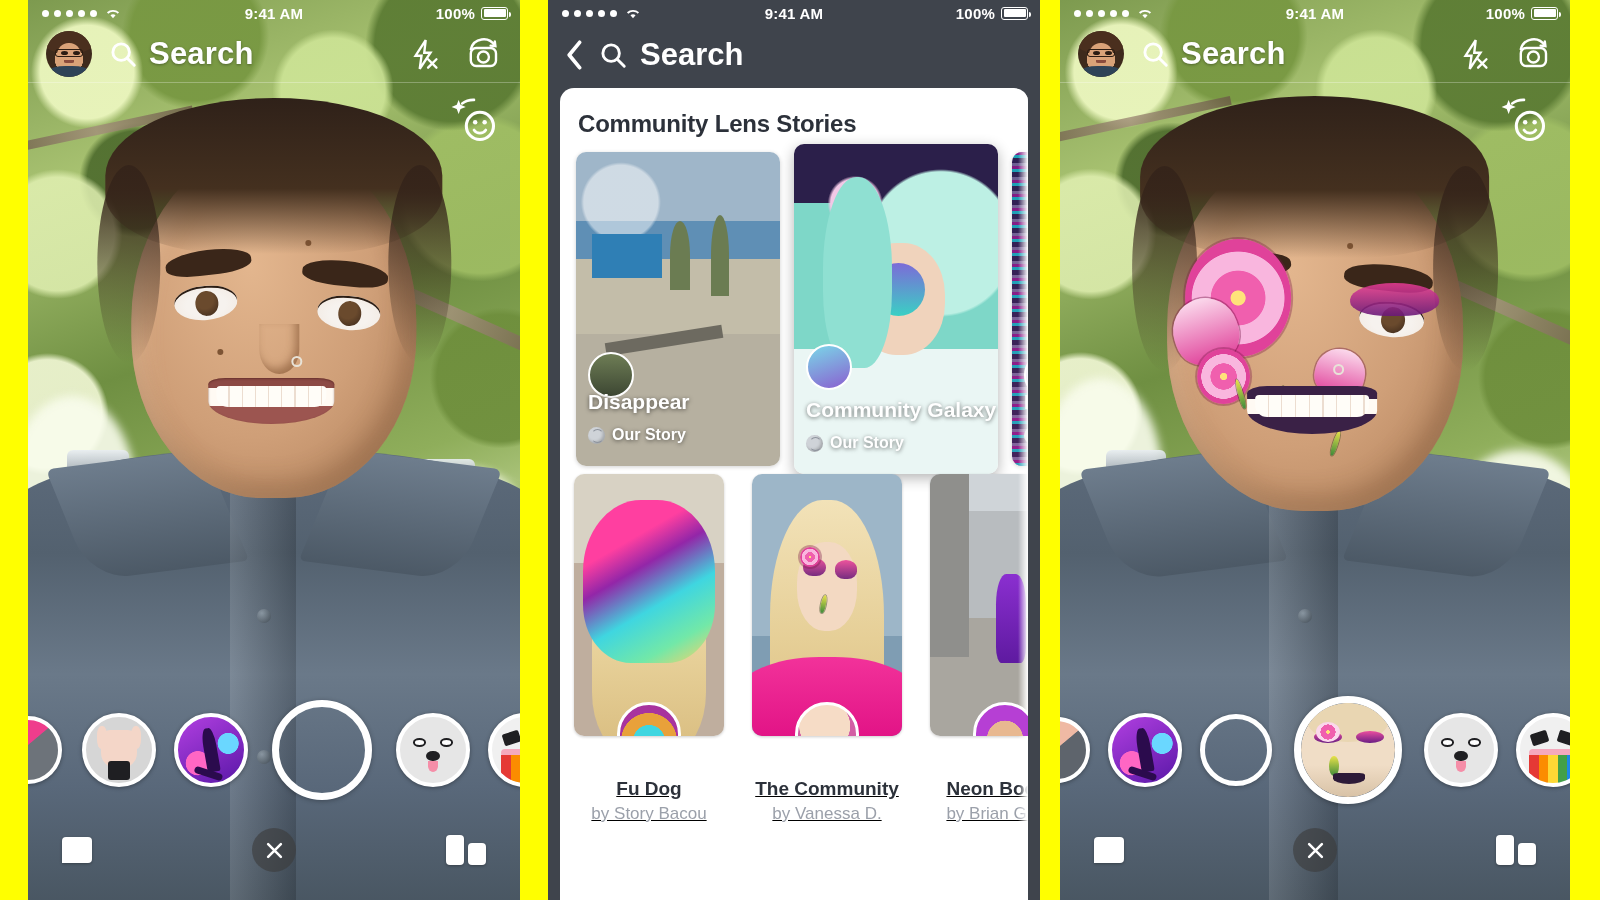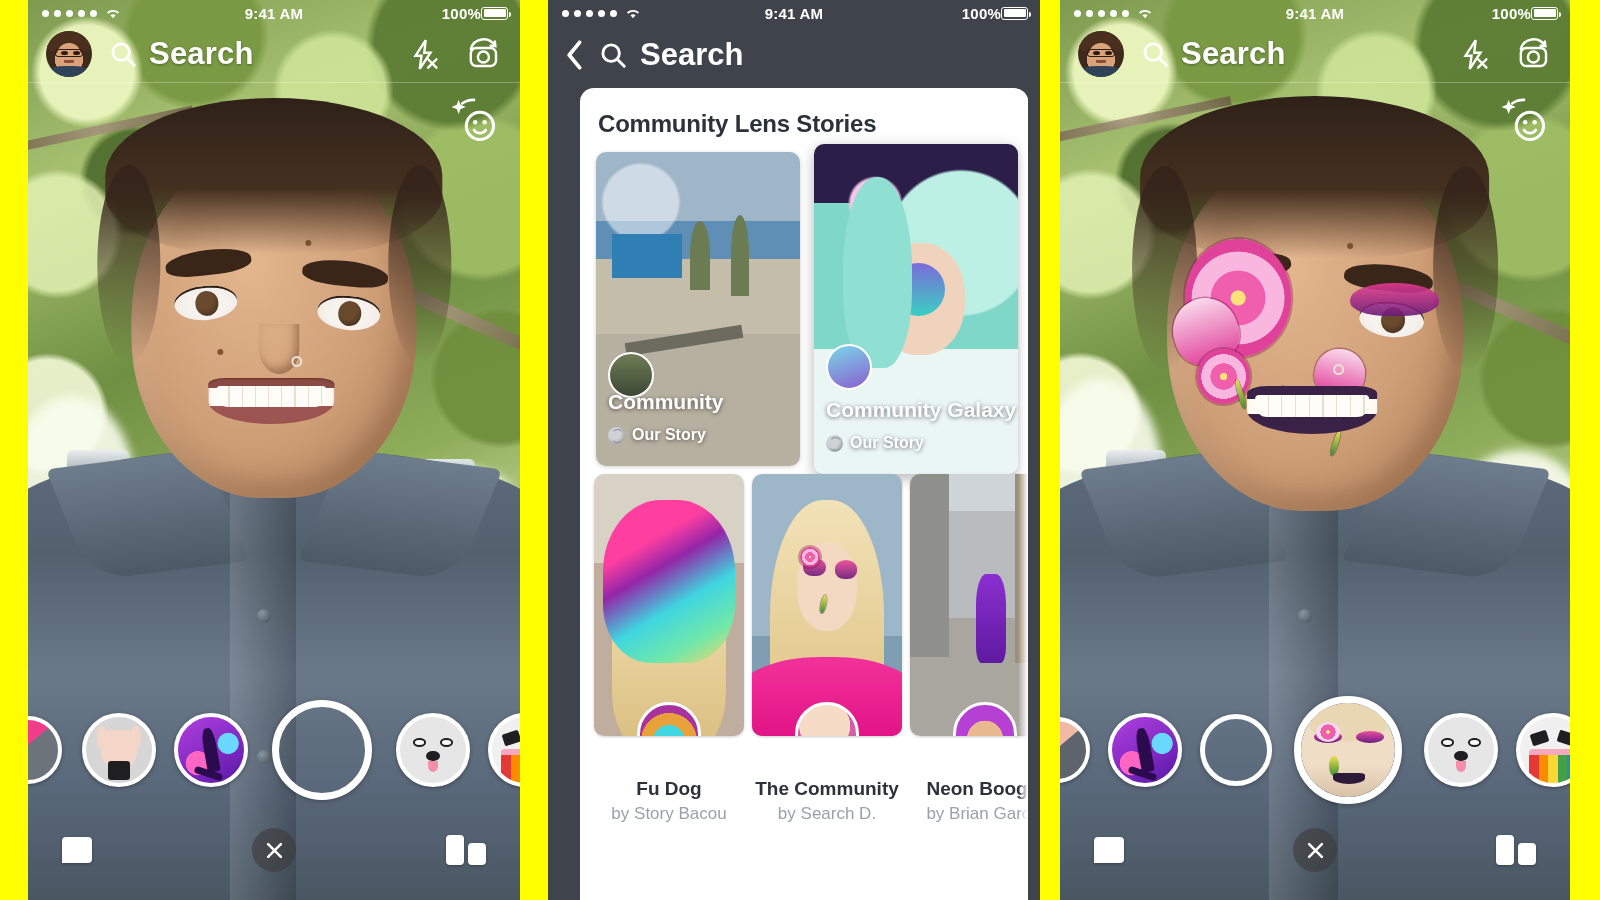--- a/index.html
+++ b/index.html
@@ -90,21 +90,21 @@
   .darklip { position:absolute; border-radius:16% 16% 52% 52%;
     background:linear-gradient(180deg,#3a2146 0 28%, #fffaf3 28% 58%, #3a2146 58% 100%); overflow:hidden; }
 
   
   .statusbar { position:absolute; left:0; right:0; top:0; height:26px; z-index:40;
     display:flex; align-items:center; color:#fff; font-size:15px; font-weight:600; letter-spacing:.2px; }
   .sb-left { display:flex; align-items:center; gap:5px; padding-left:14px; }
   .sb-dot { width:7px; height:7px; border-radius:50%; background:#fff; display:inline-block; }
   .sb-wifi { width:16px; height:12px; margin-left:3px; }
   .sb-time { position:absolute; left:0; right:0; text-align:center; font-size:15px; }
-  .sb-right { margin-left:auto; display:flex; align-items:center; padding-right:12px; }
+  .sb-right { margin-left:auto; display:flex; align-items:center; gap:6px; padding-right:12px; }
   .battery { width:27px; height:13px; border:1.6px solid #fff; border-radius:3px; position:relative; }
   .battery:after { content:""; position:absolute; right:-4px; top:4px; width:2.5px; height:5px; background:#fff; border-radius:0 2px 2px 0; }
   .battery i { position:absolute; inset:1.5px; background:#fff; border-radius:1px; display:block; }
 
   
   .topbar { position:absolute; left:0; right:0; top:26px; height:56px; z-index:35;
     display:flex; align-items:center; padding:0 18px; }
   .bitmoji { width:46px; height:46px; border-radius:50%; overflow:hidden; position:relative; flex:0 0 auto;
     background:radial-gradient(circle at 50% 62%,#d9a278 0 38%, #3e2a1c 39% 100%); }
   .bm-hair { position:absolute; left:-8%; top:-12%; width:116%; height:62%;
@@ -142,36 +142,36 @@
   .storiesbtn { margin-left:auto; display:flex; align-items:flex-end; gap:4px; }
   .storiesbtn span { display:block; background:#fff; border-radius:4px; box-shadow:0 1px 3px rgba(0,0,0,.3); }
   .sb-a { width:18px; height:30px; } .sb-b { width:18px; height:22px; }
 
   
   .search-screen { position:absolute; inset:0; background:#3f444c; }
   .srch-header { position:absolute; left:0; right:0; top:26px; height:58px;
     display:flex; align-items:center; padding-left:16px; gap:12px; }
   .srch-title { color:#fff; font-size:31px; font-weight:700; }
   .results-card { position:absolute; left:12px; right:12px; top:88px; bottom:0;
-    background:#fff; border-radius:14px 14px 0 0; overflow:hidden;margin-left:20px; }
+    background:#fff; border-radius:14px 14px 0 0; overflow:hidden; }
   .sec-title { font-size:24px; font-weight:700; color:#2c313a; padding:22px 18px 14px 18px; letter-spacing:-.2px; }
 
   .story-row { display:flex; gap:14px; padding:0 0 0 16px; }
   .story-card { position:relative; width:204px; height:314px; border-radius:10px; overflow:hidden;
     flex:0 0 auto; box-shadow:0 1px 4px rgba(0,0,0,.18); }
   .story-card.raised { height:330px; margin-top:-8px; box-shadow:0 4px 14px rgba(0,0,0,.3); }
   .story-thumb { position:absolute; inset:0; }
   .story-av { position:absolute; left:12px; top:200px; width:46px; height:46px; border-radius:50%;
     border:2.5px solid #fff; overflow:hidden; }
   .story-name { position:absolute; left:12px; bottom:52px; color:#fff; font-size:21px; font-weight:700;
     text-shadow:0 1px 4px rgba(0,0,0,.55); white-space:nowrap; }
   .story-sub { position:absolute; left:12px; bottom:22px; color:#fff; font-size:16px; font-weight:600;
     display:flex; align-items:center; gap:7px; text-shadow:0 1px 4px rgba(0,0,0,.55); white-space:nowrap; }
 
-  .lens-grid { display:flex; gap:8px; padding:0 0 0 14px; }
+  .lens-grid { display:flex; gap:28px; padding:0 0 0 14px;text-decoration:underline; }
   .lens-cell { width:150px; flex:0 0 auto; }
   .lens-thumb { position:relative; width:150px; height:262px; border-radius:10px; overflow:hidden;
     box-shadow:0 1px 3px rgba(0,0,0,.2); }
   .lens-icon { position:absolute; left:50%; bottom:-30px; transform:translateX(-50%);
     width:64px; height:64px; border-radius:50%; border:3.5px solid #fff; overflow:hidden; z-index:3; }
   .lens-name { text-align:center; font-size:19px; font-weight:700; color:#2c313a; margin-top:42px; }
   .lens-by { text-align:center; font-size:17px; color:#9ba0aa; margin-top:4px; }
 
   
   .sc-street { background:
@@ -402,21 +402,21 @@
 
         <div class="story-row">
           <div class="story-card">
             <div class="story-thumb sc-street">
               <span style="position:absolute;left:8%;top:26%;width:34%;height:14%;background:#2f7fb5;"></span>
               <span style="position:absolute;left:46%;top:22%;width:10%;height:22%;background:#6b7c52;border-radius:50% 50% 0 0;"></span>
               <span style="position:absolute;left:66%;top:20%;width:9%;height:26%;background:#6b7c52;border-radius:50% 50% 0 0;"></span>
               <span style="position:absolute;left:14%;top:58%;width:58%;height:4%;background:#6d6a60;transform:rotate(-9deg);"></span>
             </div>
             <div class="story-av" style="background:linear-gradient(180deg,#6e7d55,#3d4733);"></div>
-            <div class="story-name">Community</div>
+            <div class="story-name">Disappear</div>
             <div class="story-sub">
               <span class="globe"></span>
               <span>Our Story</span>
             </div>
           </div>
 
           <div class="story-card raised">
             <div class="story-thumb sc-galaxy">
               <span style="position:absolute;left:30%;top:30%;width:44%;height:34%;border-radius:46%;background:#f0d3bc;"></span>
               <span style="position:absolute;left:38%;top:36%;width:26%;height:16%;border-radius:50%;background:linear-gradient(180deg,#7c6bd8,#3ad0c4);"></span>
@@ -458,21 +458,21 @@
               <span class="blondehair" style="top:10%;"></span>
               <span style="position:absolute;left:30%;top:26%;width:40%;height:34%;border-radius:46%;background:#f3d9c2;"></span>
               <span class="eyeshadow" style="left:34%;top:32%;width:15%;height:7%;"></span>
               <span class="eyeshadow" style="right:30%;top:33%;width:15%;height:7%;"></span>
               <span class="flower" style="left:32%;top:28%;width:20px;height:20px;"></span>
               <span class="leafy" style="left:46%;top:46%;height:18px;transform:rotate(12deg);"></span>
               <span class="pinktop"></span>
               <span class="lens-icon" style="background:radial-gradient(circle at 46% 36%,#f6dcc6 0 52%, #d25fa4 53% 100%);"></span>
             </div>
             <div class="lens-name">The Community</div>
-            <div class="lens-by">by Search D.</div>
+            <div class="lens-by">by Vanessa D.</div>
           </div>
 
           <div class="lens-cell">
             <div class="lens-thumb sc-neon">
               <span style="position:absolute;left:0;top:0;width:26%;height:70%;background:#8f8f8c;"></span>
               <span style="position:absolute;right:0;top:0;width:30%;height:72%;background:#9c8f78;"></span>
               <span class="dancer"></span>
               <span class="lens-icon" style="background:radial-gradient(circle at 50% 58%,#e8b890 0 40%, #b63fd4 41% 100%);"></span>
             </div>
             <div class="lens-name">Neon Boogie</div>

